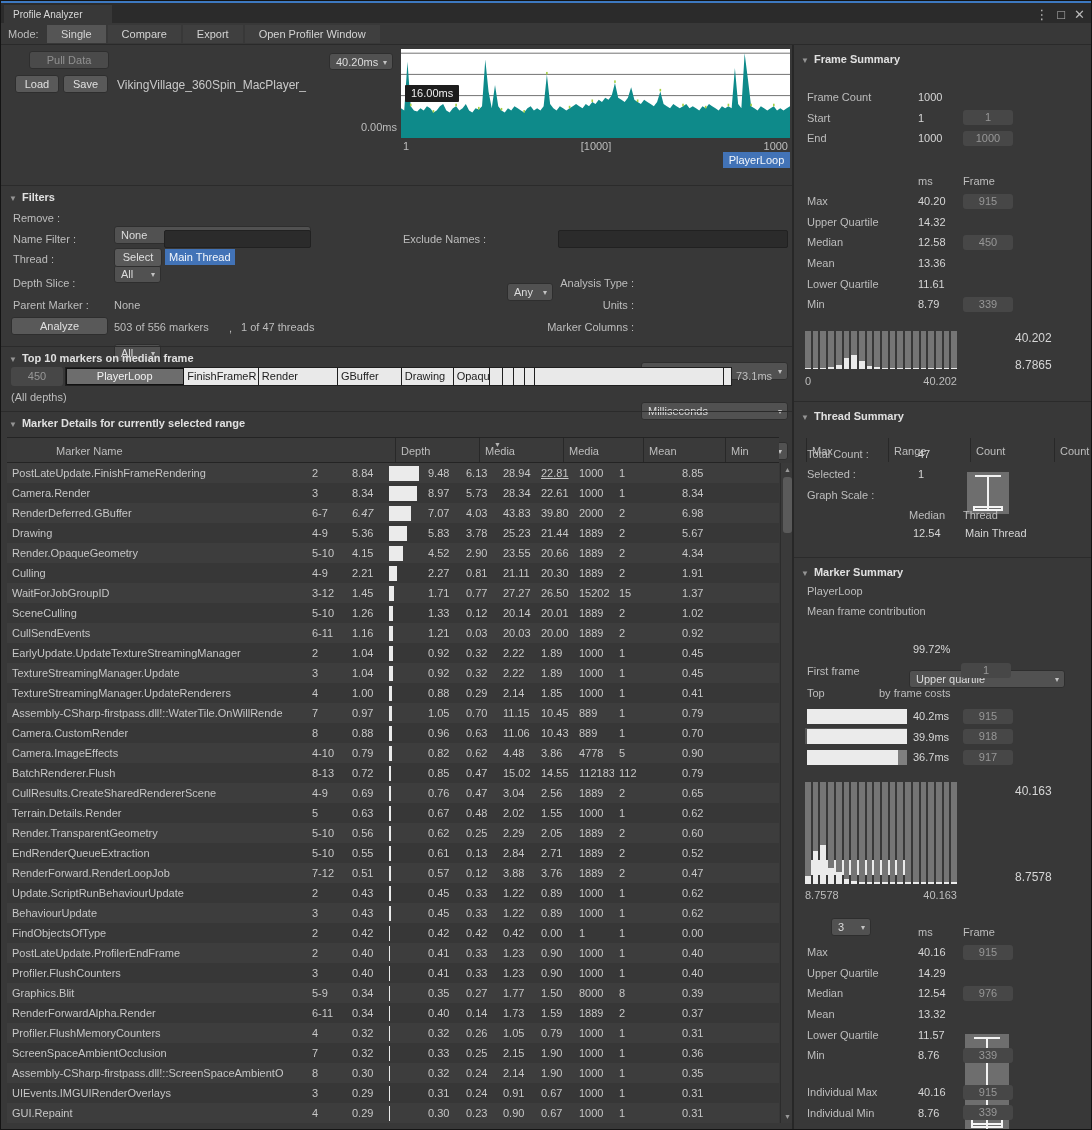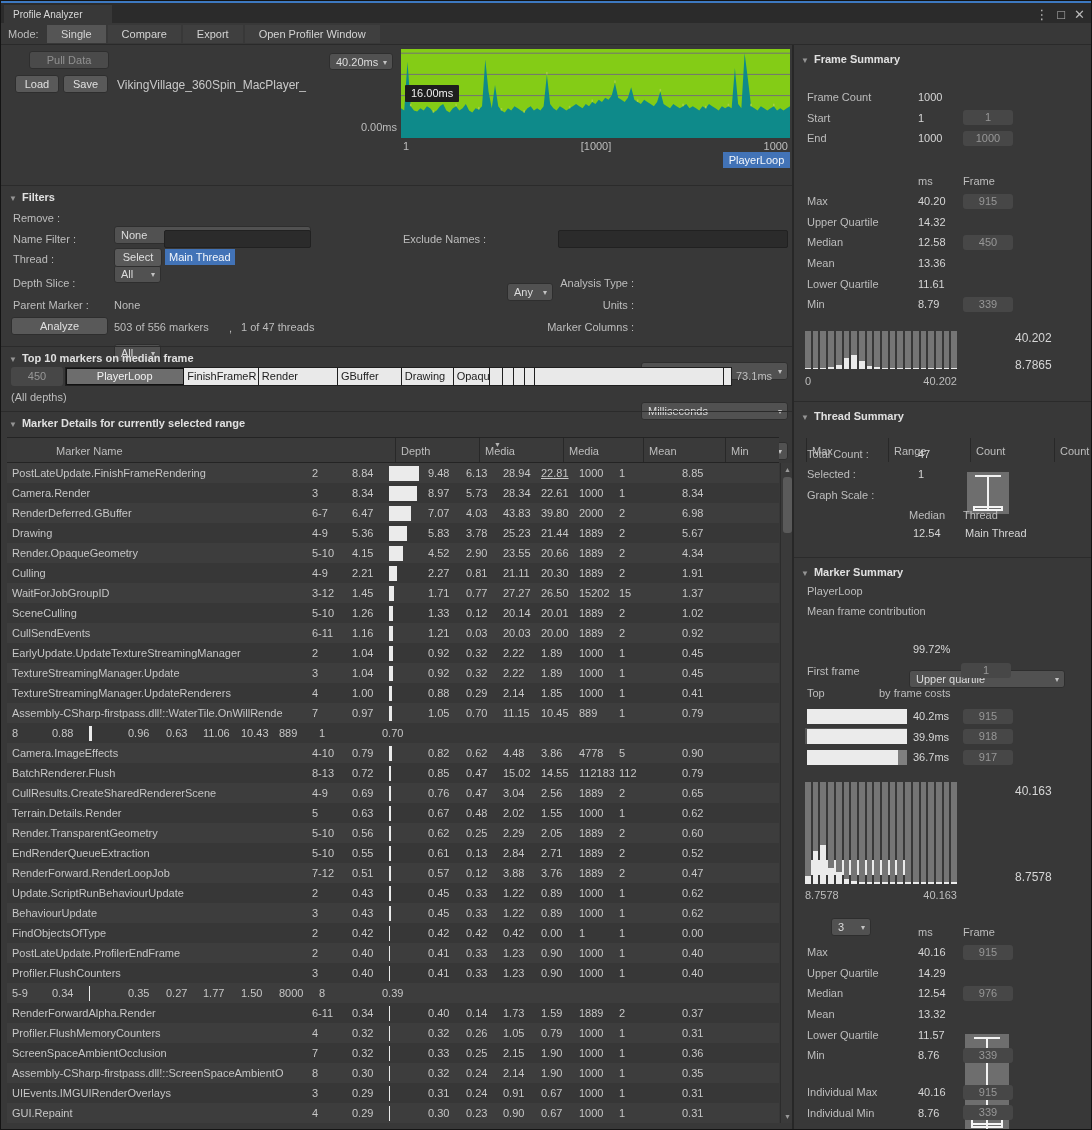--- a/index.html
+++ b/index.html
@@ -24,21 +24,21 @@
   .dd{background:#515151;border:1px solid #2e2e2e;border-radius:3px;color:#dcdcdc;font-size:11px;padding-left:6px;position:relative;}
   .dd .arr{position:absolute;right:5px;top:0;color:#c3c3c3;font-size:8px;}
   .dd span.txt{display:block;overflow:hidden;white-space:nowrap;line-height:16px;}
   .tinput{background:#2b2b2b;border:1px solid #212121;border-radius:2px;}
   .framebtn{display:inline-block;width:50px;height:15px;background:#474747;border-radius:3px;color:#979797;font-size:11px;line-height:15px;text-align:center;}
   .chip{background:#4273b7;color:#f2f6fb;font-size:11px;}
   .hdiv{position:absolute;height:1px;background:#2b2b2b;}
   .sec-h{font-size:11px;font-weight:bold;color:#e0e0e0;white-space:nowrap;}
   .sec-h .tri{color:#949494;font-size:8px;margin-right:5px;font-weight:normal;}
   
-  #chartbox{position:absolute;left:400px;top:48px;width:389px;height:89px;background:#84cc16;}
+  #chartbox{position:absolute;left:400px;top:48px;width:389px;height:89px;background:#ffffff;}
   #tooltip{position:absolute;left:4px;top:36px;background:#1d1d1d;color:#efefef;font-size:11px;line-height:17px;padding:0 6px;border-radius:1px;}
   
   #theader{position:absolute;left:6px;top:436px;width:772px;height:26px;background:#3a3a3a;border-bottom:1px solid #242424;border-top:1px solid #242424;display:flex;}
   .hcell{position:relative;height:100%;font-size:11px;color:#bdbdbd;line-height:26px;padding-left:5px;overflow:hidden;white-space:nowrap;border-left:1px solid #282828;flex-shrink:0;margin-left:44px;}
   .hcell:first-child{border-left:none;}
   .hcell .sort{position:absolute;left:14px;top:-6px;font-size:7px;color:#b5b5b5;}
   #tbody{position:absolute;left:6px;top:462px;width:772px;height:660px;overflow:hidden;}
   .trow{display:flex;height:20px;}
   .trow:nth-child(odd){background:#3d3d3d;}
   .trow:nth-child(even){background:#373737;}
@@ -255,21 +255,21 @@
         <span class="tcell" style="width: 37px;">5.73</span>
         <span class="tcell" style="width: 38px;">28.34</span>
         <span class="tcell" style="width: 38px;">22.61</span>
         <span class="tcell" style="width: 40px;">1000</span>
         <span class="tcell" style="width: 48px;">1</span>
         <span class="tcell" style="width: 110px; padding-left: 20px;">8.34</span>
       </div>
       <div class="trow">
         <span class="tcell" style="width: 300px;">RenderDeferred.GBuffer</span>
         <span class="tcell" style="width: 40px;">6-7</span>
-        <span class="tcell" style="width: 40px;">6.47</span>
+        <span class="tcell" style="width: 40px; font-style: italic;">6.47</span>
         <span class="tcell barcell" style="width: 36px;">
           <div class="barfill" style="width: 22px;"></div>
         </span>
         <span class="tcell" style="width: 38px;">7.07</span>
         <span class="tcell" style="width: 37px;">4.03</span>
         <span class="tcell" style="width: 38px;">43.83</span>
         <span class="tcell" style="width: 38px;">39.80</span>
         <span class="tcell" style="width: 40px;">2000</span>
         <span class="tcell" style="width: 48px;">2</span>
         <span class="tcell" style="width: 110px; padding-left: 20px;">6.98</span>
@@ -418,20 +418,21 @@
         </span>
         <span class="tcell" style="width: 38px;">1.05</span>
         <span class="tcell" style="width: 37px;">0.70</span>
         <span class="tcell" style="width: 38px;">11.15</span>
         <span class="tcell" style="width: 38px;">10.45</span>
         <span class="tcell" style="width: 40px;">889</span>
         <span class="tcell" style="width: 48px;">1</span>
         <span class="tcell" style="width: 110px; padding-left: 20px;">0.79</span>
       </div>
       <div class="trow">
+        <span class="tcell" style="width: 300px;">Camera.CustomRender</span>
         <span class="tcell" style="width: 40px;">8</span>
         <span class="tcell" style="width: 40px;">0.88</span>
         <span class="tcell barcell" style="width: 36px;">
           <div class="barfill" style="width: 3px;"></div>
         </span>
         <span class="tcell" style="width: 38px;">0.96</span>
         <span class="tcell" style="width: 37px;">0.63</span>
         <span class="tcell" style="width: 38px;">11.06</span>
         <span class="tcell" style="width: 38px;">10.43</span>
         <span class="tcell" style="width: 40px;">889</span>
@@ -612,20 +613,21 @@
         </span>
         <span class="tcell" style="width: 38px;">0.41</span>
         <span class="tcell" style="width: 37px;">0.33</span>
         <span class="tcell" style="width: 38px;">1.23</span>
         <span class="tcell" style="width: 38px;">0.90</span>
         <span class="tcell" style="width: 40px;">1000</span>
         <span class="tcell" style="width: 48px;">1</span>
         <span class="tcell" style="width: 110px; padding-left: 20px;">0.40</span>
       </div>
       <div class="trow">
+        <span class="tcell" style="width: 300px;">Graphics.Blit</span>
         <span class="tcell" style="width: 40px;">5-9</span>
         <span class="tcell" style="width: 40px;">0.34</span>
         <span class="tcell barcell" style="width: 36px;">
           <div class="barfill" style="width: 1.2px;"></div>
         </span>
         <span class="tcell" style="width: 38px;">0.35</span>
         <span class="tcell" style="width: 37px;">0.27</span>
         <span class="tcell" style="width: 38px;">1.77</span>
         <span class="tcell" style="width: 38px;">1.50</span>
         <span class="tcell" style="width: 40px;">8000</span>

